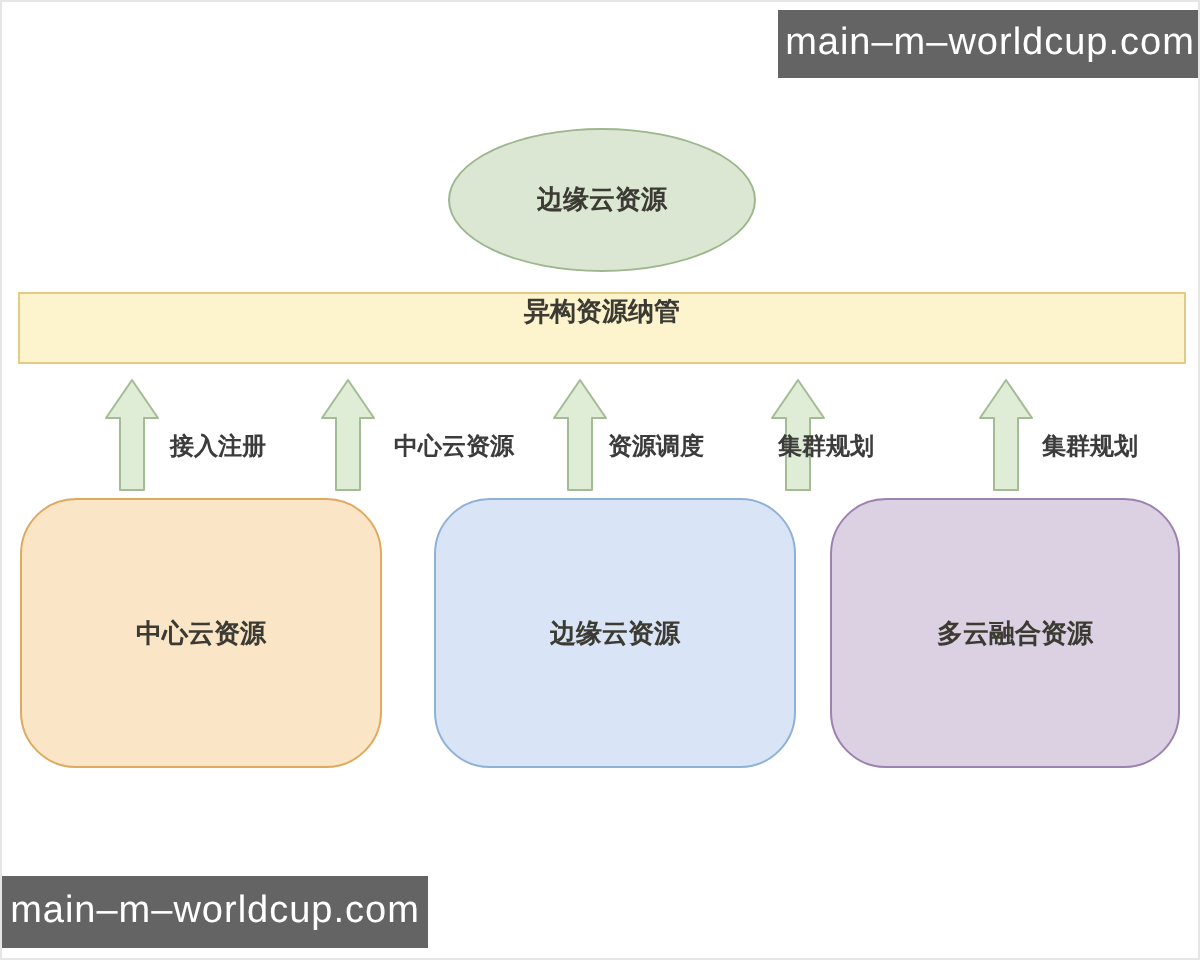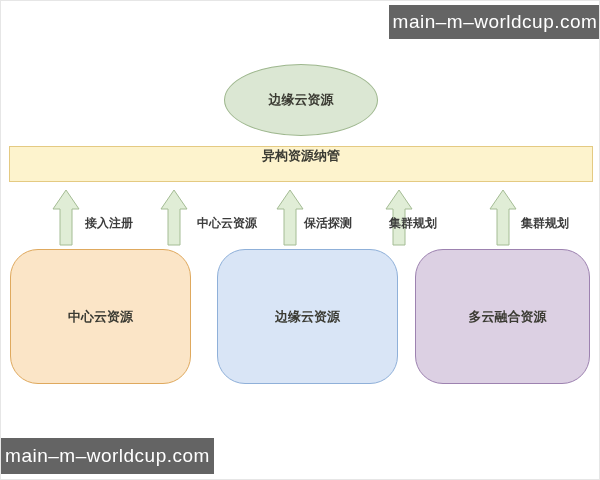--- a/index.html
+++ b/index.html
@@ -89,21 +89,21 @@
       </svg>
   </div>
   <div class="cap-arrow" style="left:488px">
     <svg viewBox="0 0 28 57" width="28" height="57">
         <polygon points="14,1 27,20 20,20 20,56 8,56 8,20 1,20" style="fill:var(--arrow-fill,#e0edd6);stroke:var(--arrow-border,#a4bc94);stroke-width:1;stroke-linejoin:round"></polygon>
       </svg>
   </div>
 
   <span class="cap-label" style="left:84px">接入注册</span>
   <span class="cap-label" style="left:196px">中心云资源</span>
-  <span class="cap-label" style="left:303px">保活探测</span>
+  <span class="cap-label" style="left:303px">资源调度</span>
   <span class="cap-label" style="left:388px">集群规划</span>
   <span class="cap-label" style="left:520px">集群规划</span>
 
   <div class="resource res-edge">
     <span class="node-text">边缘云资源</span>
   </div>
   <div class="resource res-center">
     <span class="node-text">中心云资源</span>
   </div>
   <div class="resource res-multi">

